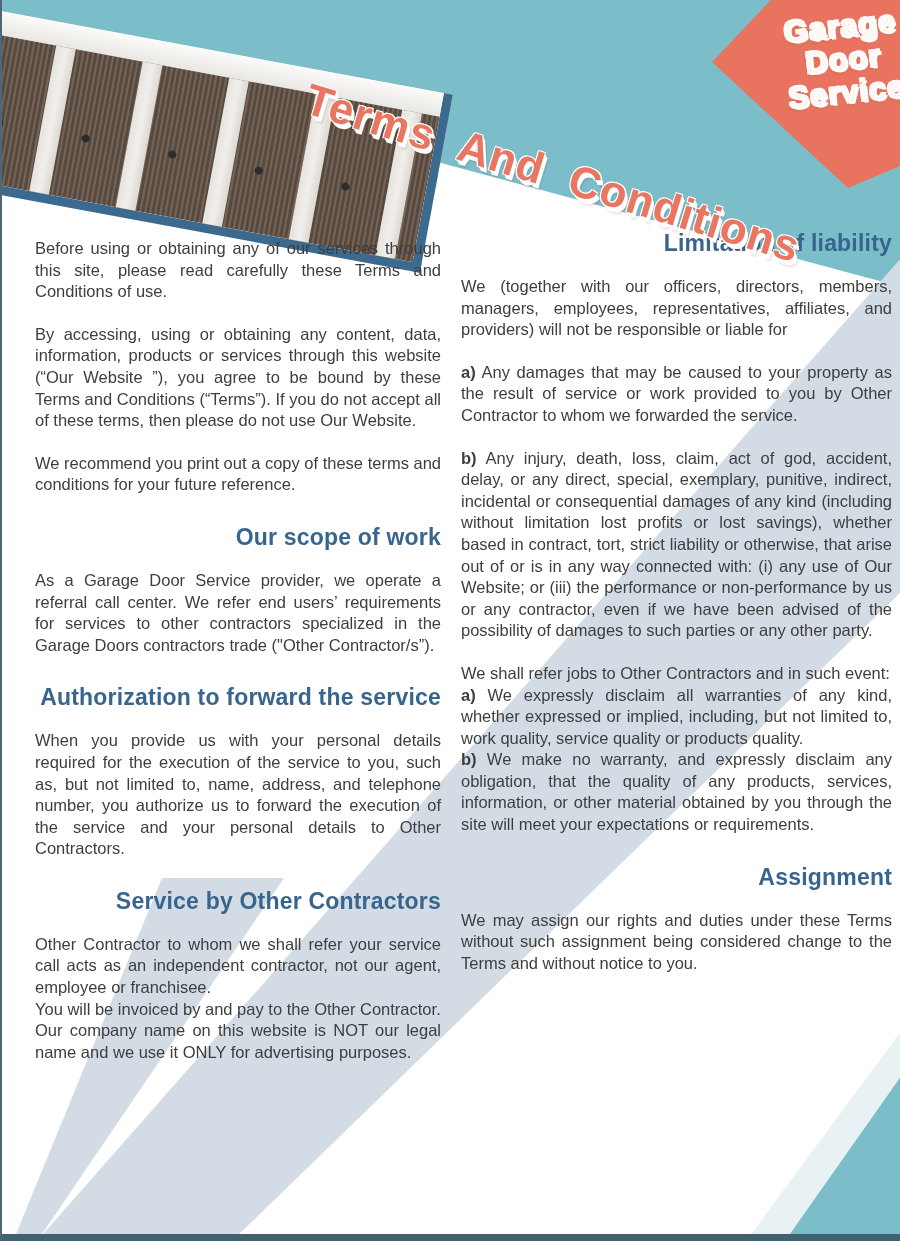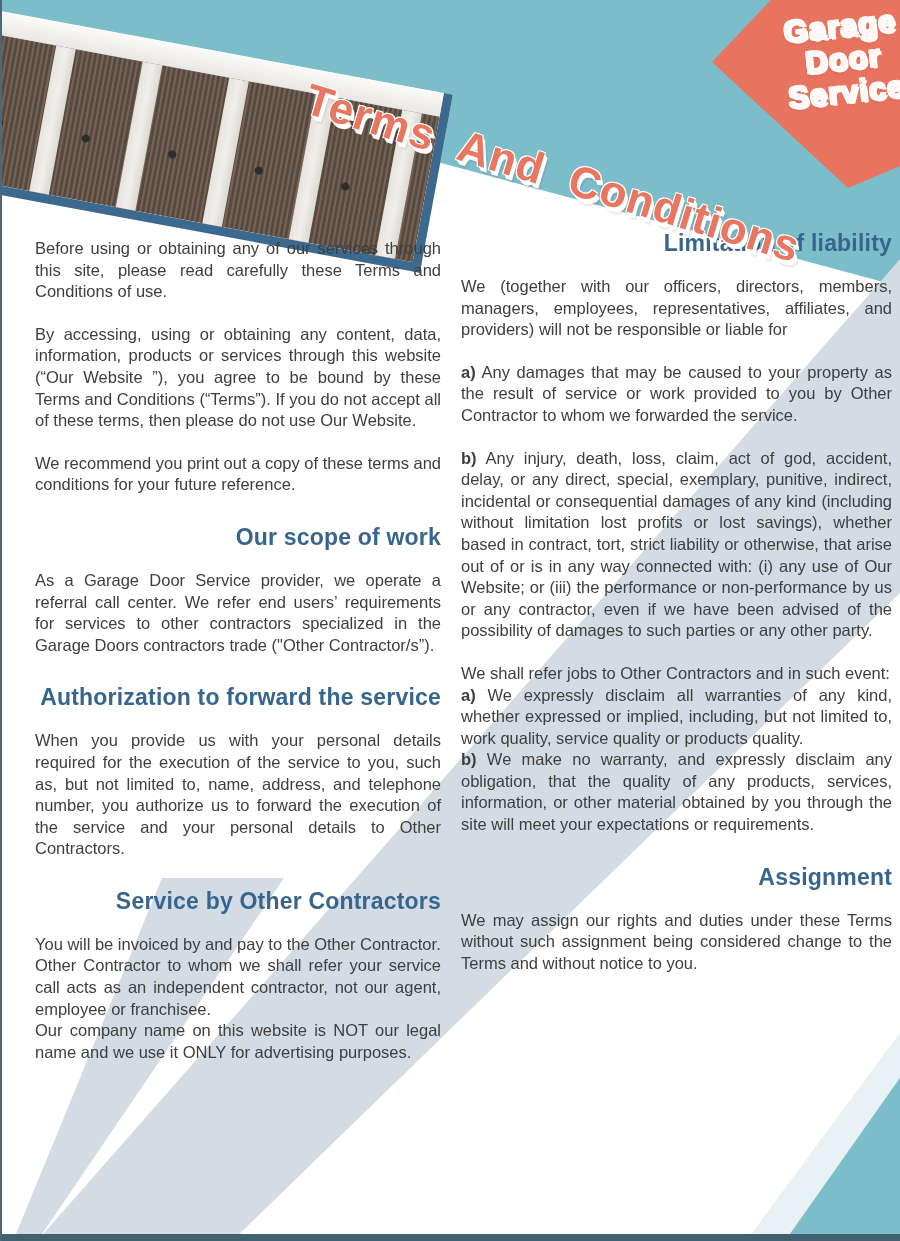--- a/index.html
+++ b/index.html
@@ -107,22 +107,22 @@
     <p>By accessing, using or obtaining any content, data, information, products or services through this website (“Our Website ”), you agree to be bound by these Terms and Conditions (“Terms”). If you do not accept all of these terms, then please do not use Our Website.</p>
     <p>We recommend you print out a copy of these terms and conditions for your future reference.</p>
 
     <h2>Our scope of work</h2>
     <p>As a Garage Door Service provider, we operate a referral call center. We refer end users’ requirements for services to other contractors specialized in the Garage Doors contractors trade ("Other Contractor/s”).</p>
 
     <h2>Authorization to forward the service</h2>
     <p>When you provide us with your personal details required for the execution of the service to you, such as, but not limited to, name, address, and telephone number, you authorize us to forward the execution of the service and your personal details to Other Contractors.</p>
 
     <h2>Service by Other Contractors</h2>
+    <p class="tight">Other Contractor to whom we shall refer your service call acts as an independent contractor, not our agent, employee or franchisee.</p>
     <p class="tight">You will be invoiced by and pay to the Other Contractor.</p>
-    <p class="tight">Other Contractor to whom we shall refer your service call acts as an independent contractor, not our agent, employee or franchisee.</p>
     <p class="gap">Our company name on this website is NOT our legal name and we use it ONLY for advertising purposes.</p>
   </div>
 
   <div class="col col-right">
     <h2 class="first">Limitation of liability</h2>
     <p>We (together with our officers, directors, members, managers, employees, representatives, affiliates, and providers) will not be responsible or liable for</p>
     <p class="item"><b>a)</b><span> Any damages that may be caused to your property as the result of service or work provided to you by Other Contractor to whom we forwarded the service.</span></p>
     <p class="item"><b>b)</b><span> Any injury, death, loss, claim, act of god, accident, delay, or any direct, special, exemplary, punitive, indirect, incidental or consequential damages of any kind (including without limitation lost profits or lost savings), whether based in contract, tort, strict liability or otherwise, that arise out of or is in any way connected with: (i) any use of Our Website; or (iii) the performance or non-performance by us or any contractor, even if we have been advised of the possibility of damages to such parties or any other party.</span></p>
 
     <p class="tight">We shall refer jobs to Other Contractors and in such event:</p>

